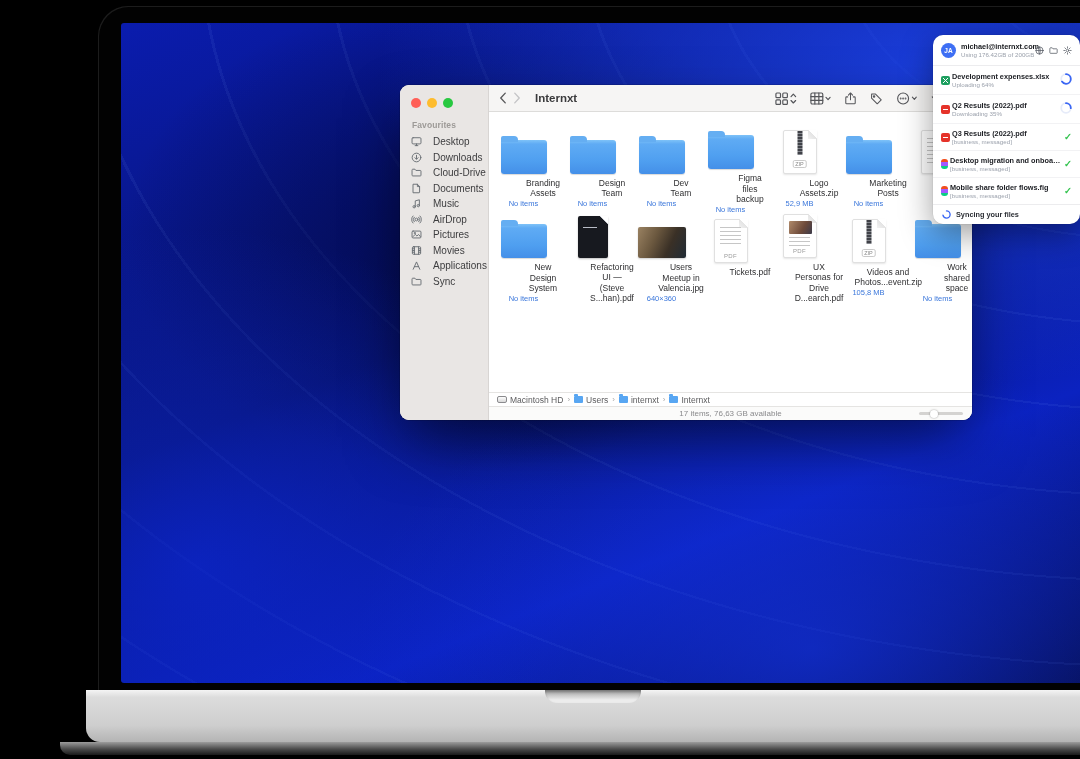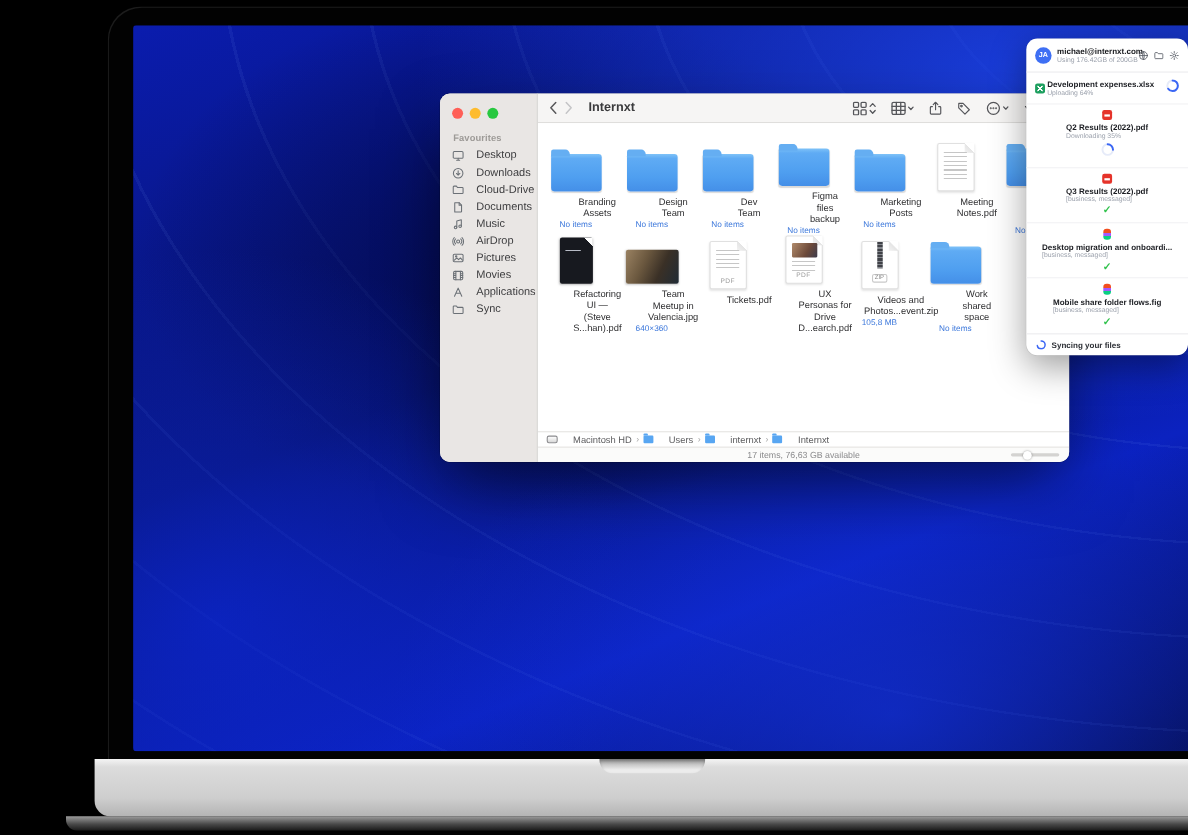--- a/index.html
+++ b/index.html
@@ -88,21 +88,21 @@
     background:repeating-linear-gradient(180deg,#b8bcc6 0 1px, transparent 1px 3px); }
   .fi-image { width:48px; height:31px; border-radius:2px; box-shadow:0 1px 2px rgba(0,0,0,.2);
     background:linear-gradient(115deg,#9a8262 0%,#6b583f 35%,#3a3026 65%,#202b35 100%); }
   .pimg { position:absolute; left:5px; top:6px; width:23px; height:13px; border-radius:1px;
     background:linear-gradient(120deg,#b08a6a,#6d4a3a 60%,#3c3b4b); }
   .fi-pdf-img .dlines { top:22px; height:12px; }
 
   
   .pathbar { height:14px; border-top:1px solid #e5e4e2; background:#fff; display:flex;
     align-items:center; gap:4px; padding:0 8px; font-size:8.5px; color:#5c5c5e; flex:none; }
-  .pseg { display:flex; align-items:center; gap:14px; }
+  .pseg { display:flex; align-items:center; gap:3px; }
   .psep { color:#aaa; font-size:8px; }
   .mini-folder { width:9px; height:7px; background:#58a6f2; border-radius:1px; position:relative; display:inline-block; }
   .mini-folder::before { content:''; position:absolute; top:-2px; left:0; width:4px; height:2px;
     background:#58a6f2; border-radius:1px 1px 0 0; }
   .mini-disk { width:10px; height:7px; border:1px solid #8b8b8e; border-radius:2px; display:inline-block;
     background:linear-gradient(180deg,#fdfdfd,#d9d9d9); }
   .statusbar { height:14px; border-top:1px solid #e5e4e2; background:#fbfbfa; position:relative;
     display:flex; align-items:center; justify-content:center; font-size:8px; color:#8a8a8c; flex:none; }
   .zoom-slider { position:absolute; right:9px; top:50%; transform:translateY(-50%);
     width:44px; height:8px; display:flex; align-items:center; }
@@ -116,21 +116,21 @@
     overflow:hidden; }
   .p-head { display:flex; align-items:center; gap:5px; padding:7px 8px; border-bottom:1px solid #ececee; }
   .avatar { width:15px; height:15px; border-radius:50%; background:#3e6ff4; color:#fff;
     font-size:6.5px; font-weight:700; display:flex; align-items:center; justify-content:center; flex:none; }
   .p-id { min-width:0; }
   .p-email { font-size:7.3px; font-weight:700; color:#16181c; white-space:nowrap; }
   .p-usage { font-size:6.2px; color:#9aa0ab; white-space:nowrap; }
   .p-hicons { margin-left:auto; display:flex; gap:5px; align-items:center; }
   .p-hicons .icn { display:flex; }
   .p-rows .pr { display:flex; align-items:center; gap:2px; padding:5px 8px; }
-  .p-rows .pr + .pr { border-top:1px solid #f2f2f4;flex-direction:column; }
+  .p-rows .pr + .pr { border-top:1px solid #f2f2f4; }
   .pr-txt { min-width:0; flex:1; }
   .pr-name { font-size:7.3px; font-weight:700; color:#1b1d22; white-space:nowrap; overflow:hidden; text-overflow:ellipsis; }
   .pr-sub { font-size:6.2px; color:#9ba1ac; white-space:nowrap; }
   .pr-status { flex:none; display:flex; align-items:center; }
   .check { color:#2fc24b; font-size:9.5px; font-weight:700; line-height:1; }
   .ft-xlsx { width:9px; height:9px; border-radius:2px; background:#1d9f5f; flex:none; position:relative; }
   .ft-xlsx::before { content:''; position:absolute; inset:2px;
     background:linear-gradient(45deg,transparent 42%,#fff 42% 58%,transparent 58%),
                linear-gradient(-45deg,transparent 42%,#fff 42% 58%,transparent 58%); }
   .ft-pdf { width:9px; height:9px; border-radius:2px; background:#e5332a; flex:none; position:relative; }
@@ -334,20 +334,30 @@
             </div>
             <div class="cell">
               <div class="fi-wrap">
                 <div class="fi-folder"></div>
               </div>
               <div class="fname">Figma files backup</div>
               <div class="fsub">No items</div>
             </div>
             <div class="cell">
               <div class="fi-wrap">
+                <div class="docbase">
+                  <div class="zipper"></div>
+                  <span class="ziplab">ZIP</span>
+                </div>
+              </div>
+              <div class="fname">Logo Assets.zip</div>
+              <div class="fsub">52,9 MB</div>
+            </div>
+            <div class="cell">
+              <div class="fi-wrap">
                 <div class="fi-folder"></div>
               </div>
               <div class="fname">Marketing Posts</div>
               <div class="fsub">No items</div>
             </div>
             <div class="cell">
               <div class="fi-wrap">
                 <div class="docbase">
                   <div class="dlines" style="height:26px"></div>
                 </div>
@@ -366,21 +376,21 @@
                 <div class="fi-book">
                   <i></i>
                 </div>
               </div>
               <div class="fname">Refactoring UI — (Steve S...han).pdf</div>
             </div>
             <div class="cell">
               <div class="fi-wrap">
                 <div class="fi-image"></div>
               </div>
-              <div class="fname">Team Meetup in Valencia.jpg</div>
+              <div class="fname">Users Meetup in Valencia.jpg</div>
               <div class="fsub">640×360</div>
             </div>
             <div class="cell">
               <div class="fi-wrap">
                 <div class="docbase">
                   <div class="dlines"></div>
                   <span class="dlabel">PDF</span>
                 </div>
               </div>
               <div class="fname">Tickets.pdf</div>

